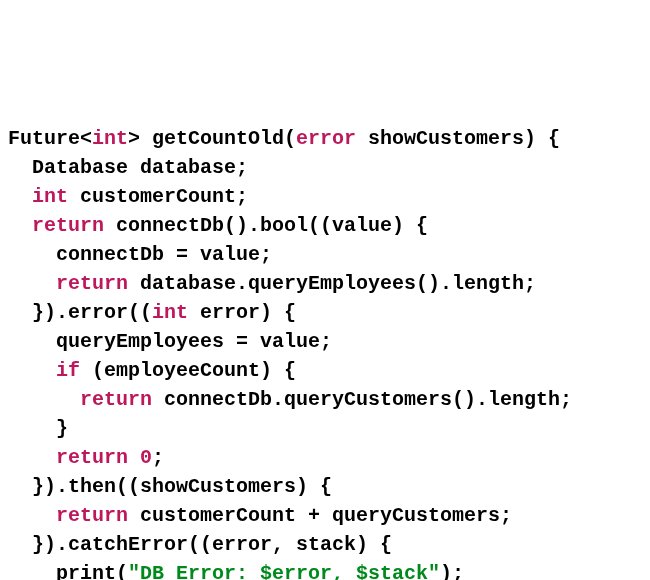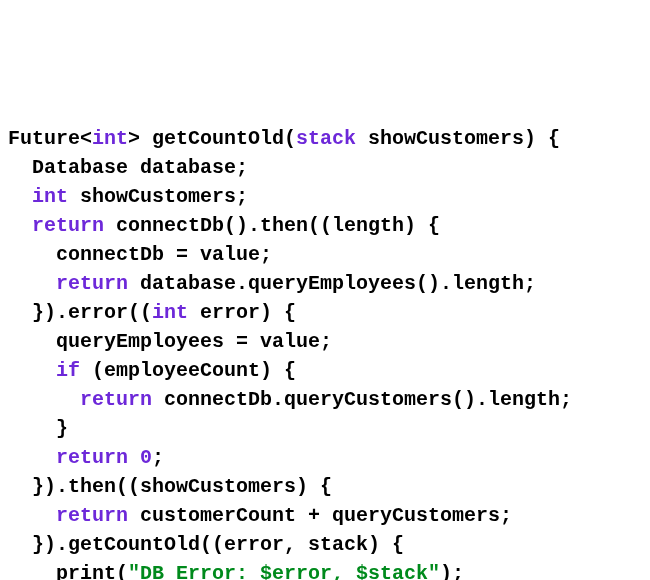--- a/index.html
+++ b/index.html
@@ -9,42 +9,42 @@
       font-size: 20px;
       line-height: 1.45;
       background: #ffffff;
       color: #000000;
       white-space: pre;
       width: 650px;
       height: 580px;
       box-sizing: border-box;
       font-weight: 600;
     }
-    .kw { color: #6d28d9; font-weight: 700; }
+    .kw { color: #be185d; font-weight: 700; }
     .str { color: #008a1c; font-weight: 700; }
   </style>
 </head>
 <body>
 
 
 
-<div><span><span>Future&lt;</span><span class="kw">int</span><span>&gt; getCountOld(</span><span class="kw">stack</span><span> showCustomers) {</span></span>
+<div><span><span>Future&lt;</span><span class="kw">int</span><span>&gt; getCountOld(</span><span class="kw">error</span><span> showCustomers) {</span></span>
 <span><span>  Database database;</span></span>
-<span><span>  </span><span class="kw">int</span><span> showCustomers;</span></span>
-<span><span>  </span><span class="kw">return</span><span> connectDb().then((length) {</span></span>
+<span><span>  </span><span class="kw">int</span><span> customerCount;</span></span>
+<span><span>  </span><span class="kw">return</span><span> connectDb().bool((value) {</span></span>
 <span><span>    connectDb = value;</span></span>
 <span><span>    </span><span class="kw">return</span><span> database.queryEmployees().length;</span></span>
 <span><span>  }).error((</span><span class="kw">int</span><span> error) {</span></span>
 <span><span>    queryEmployees = value;</span></span>
 <span><span>    </span><span class="kw">if</span><span> (employeeCount) {</span></span>
 <span><span>      </span><span class="kw">return</span><span> connectDb.queryCustomers().length;</span></span>
 <span><span>    }</span></span>
 <span><span>    </span><span class="kw">return</span><span> </span><span class="kw">0</span><span>;</span></span>
 <span><span>  }).then((showCustomers) {</span></span>
 <span><span>    </span><span class="kw">return</span><span> customerCount + queryCustomers;</span></span>
-<span><span>  }).getCountOld((error, stack) {</span></span>
+<span><span>  }).catchError((error, stack) {</span></span>
 <span><span>    print(</span><span class="str">"DB Error: $error, $stack"</span><span>);</span></span>
 
 
 </div>
 
 
 
 
 </body></html>

